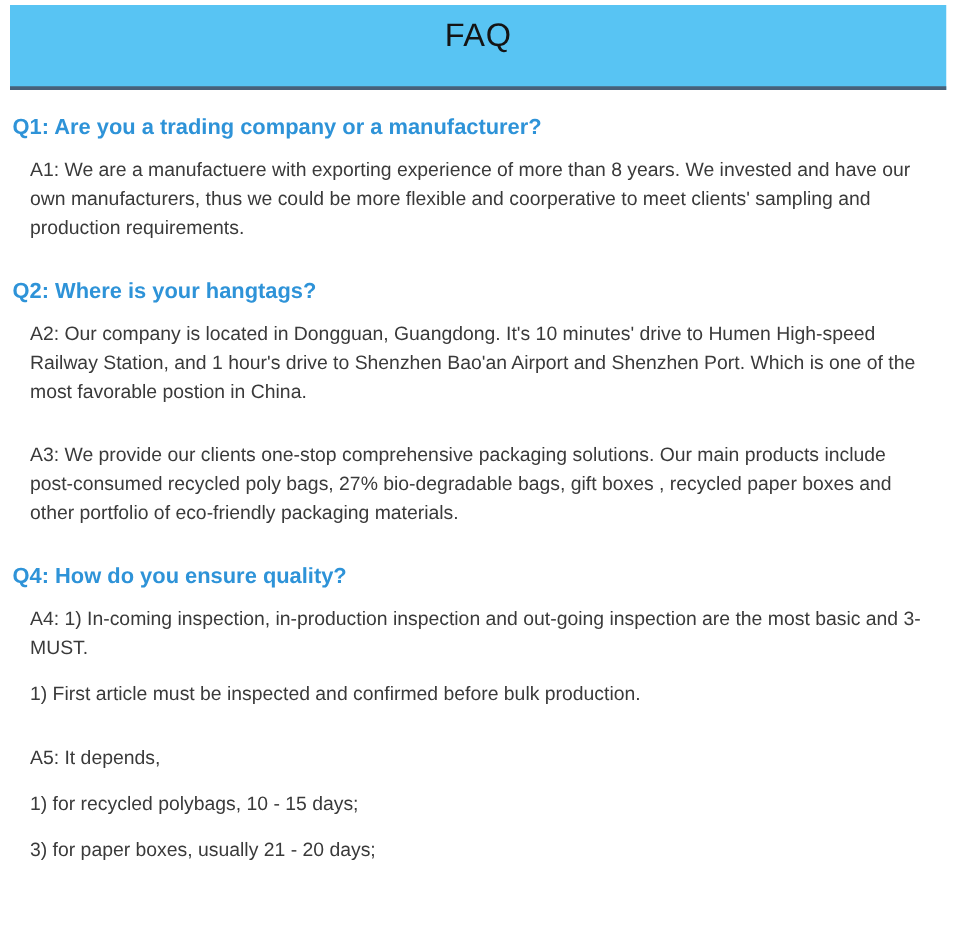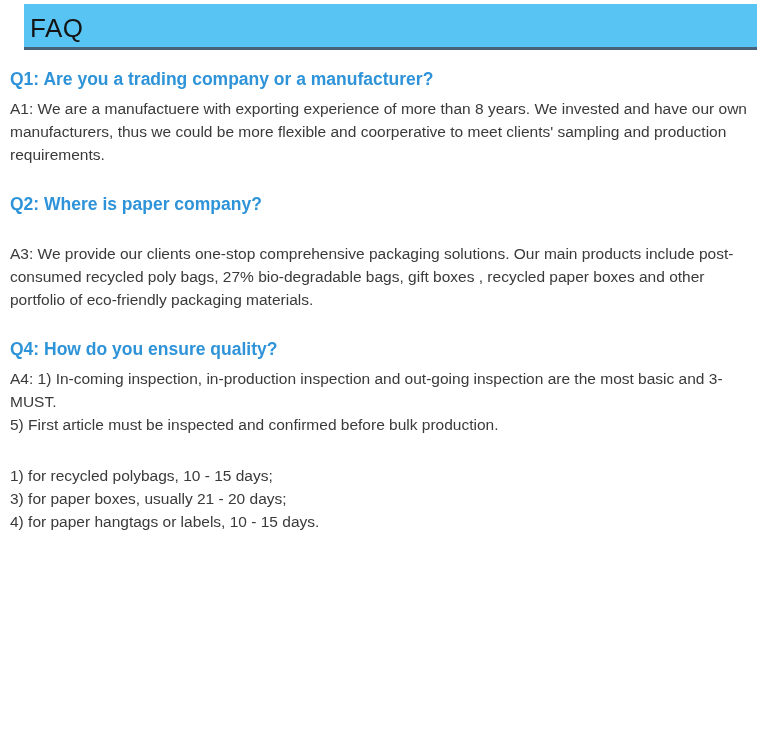--- a/index.html
+++ b/index.html
@@ -15,24 +15,25 @@
     padding: 0;
     background: #ffffff;
   }
   body {
     width: 765px;
     min-height: 748px;
     font-family: "Liberation Sans", sans-serif;
     overflow: hidden;
   }
   .faq-header {
-    margin: 4px 8px 0 24px;
+    margin: 4px 8px 0 8px;
     background: var(--header-bg);
     border-bottom: 3px solid var(--header-border);
-    padding: 9px 6px 4px 6px;
+    padding: 9px 6px 26px 6px;
+    text-align: center;
   }
   .faq-title {
     font-size: 26px;
     line-height: 30px;
     color: var(--title-color);
     font-weight: 400;
     letter-spacing: 0.5px;
   }
   .content {
     padding: 0 14px 0 10px;
@@ -44,21 +45,21 @@
     margin-top: 19px;
   }
   .question {
     margin: 0 0 8px 0;
     font-size: 17.5px;
     line-height: 20px;
     font-weight: 700;
     color: var(--question-color);
   }
   .answer p {
-    margin: 0;
+    margin: 14px;
     font-size: 15.5px;
     line-height: 23px;
     color: var(--body-text);
   }
 </style>
 </head>
 <body>
 
 <div class="page">
   <header class="faq-header">
@@ -66,38 +67,41 @@
   </header>
   <main class="content">
   <section class="faq-section">
     <h3 class="question">Q1: Are you a trading company or a manufacturer?</h3>
     <div class="answer">
           <p>A1: We are a manufactuere with exporting experience of more than 8 years. We invested and have our own manufacturers, thus we could be more flexible and coorperative to meet clients' sampling and production requirements.</p>
         </div>
   </section>
 
   <section class="faq-section">
-    <h3 class="question">Q2: Where is paper company?</h3>
+    <h3 class="question">Q2: Where is your hangtags?</h3>
+    <div class="answer">
+          <p>A2: Our company is located in Dongguan, Guangdong. It's 10 minutes' drive to Humen High-speed Railway Station, and 1 hour's drive to Shenzhen Bao'an Airport and Shenzhen Port. Which is one of the most favorable postion in China.</p>
+        </div>
   </section>
 
   <section class="faq-section">
     <div class="answer">
           <p>A3: We provide our clients one-stop comprehensive packaging solutions. Our main products include post-consumed recycled poly bags, 27% bio-degradable bags, gift boxes , recycled paper boxes and other portfolio of eco-friendly packaging materials.</p>
         </div>
   </section>
 
   <section class="faq-section">
     <h3 class="question">Q4: How do you ensure quality?</h3>
     <div class="answer">
           <p>A4: 1) In-coming inspection, in-production inspection and out-going inspection are the most basic and 3-MUST.</p>
-          <p>5) First article must be inspected and confirmed before bulk production.</p>
+          <p>1) First article must be inspected and confirmed before bulk production.</p>
         </div>
   </section>
 
   <section class="faq-section">
     <div class="answer">
+          <p>A5: It depends,</p>
           <p>1) for recycled polybags, 10 - 15 days;</p>
           <p>3) for paper boxes, usually 21 - 20 days;</p>
-          <p>4) for paper hangtags or labels, 10 - 15 days.</p>
         </div>
   </section>
 </main>
 </div>
 
 </body></html>

